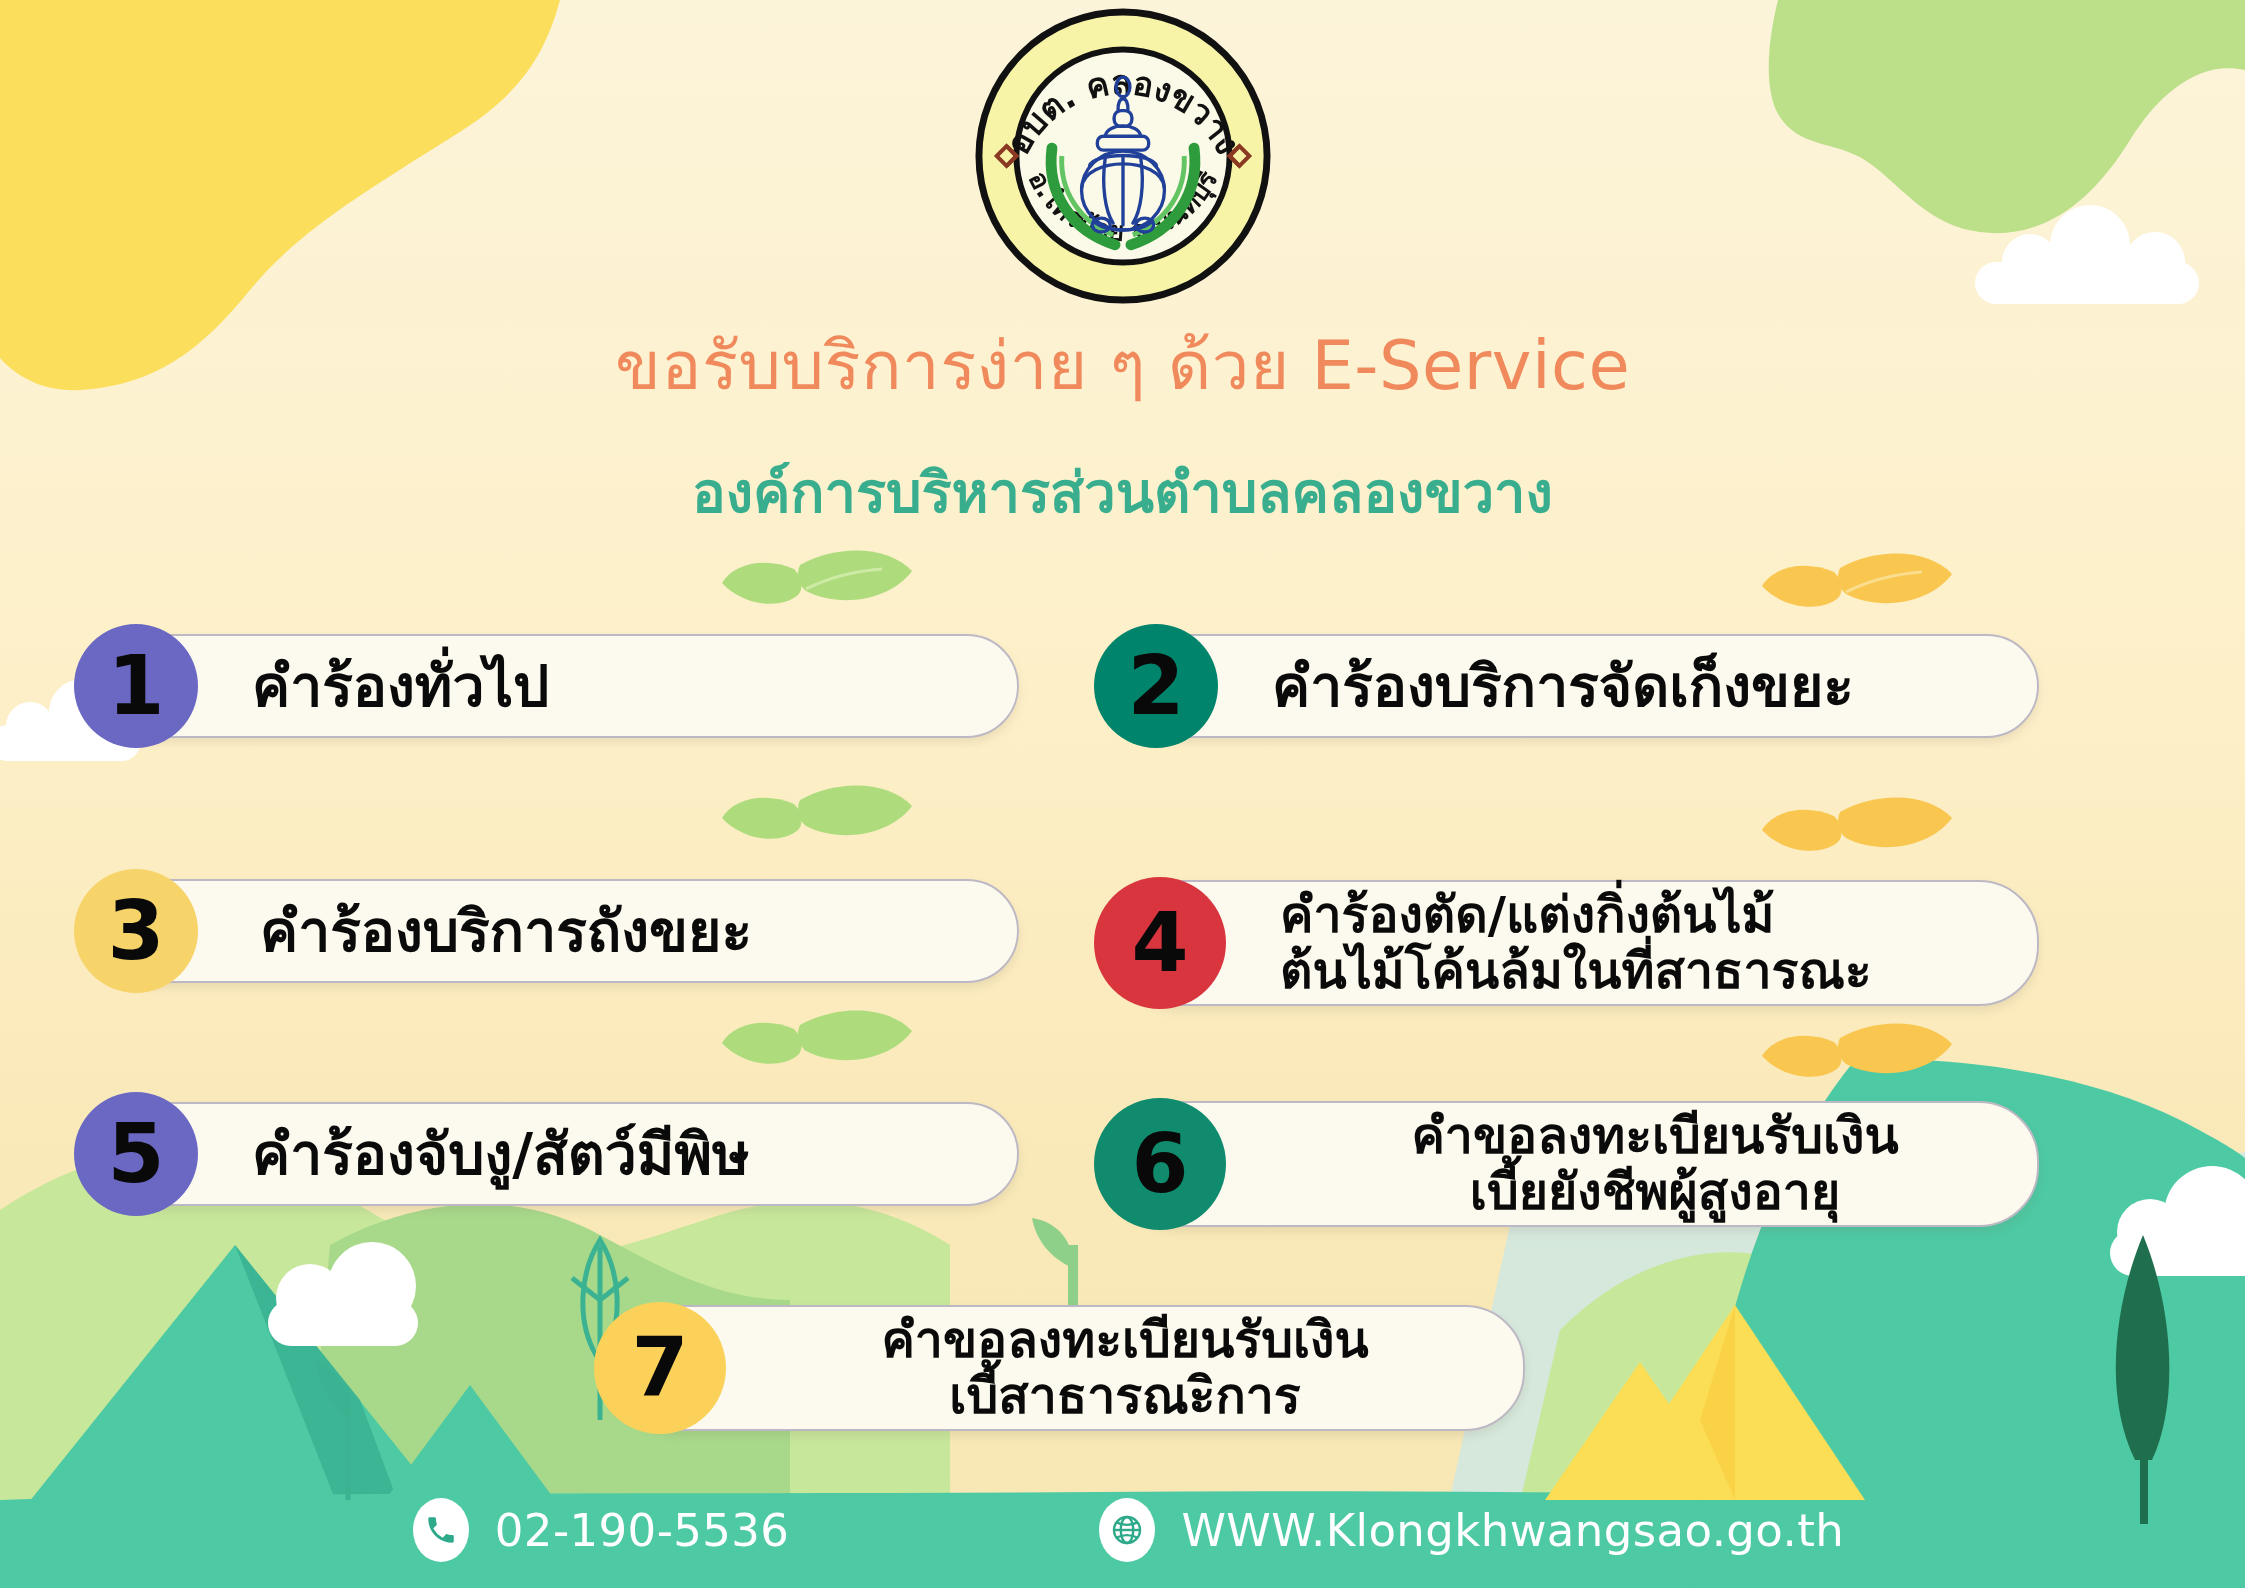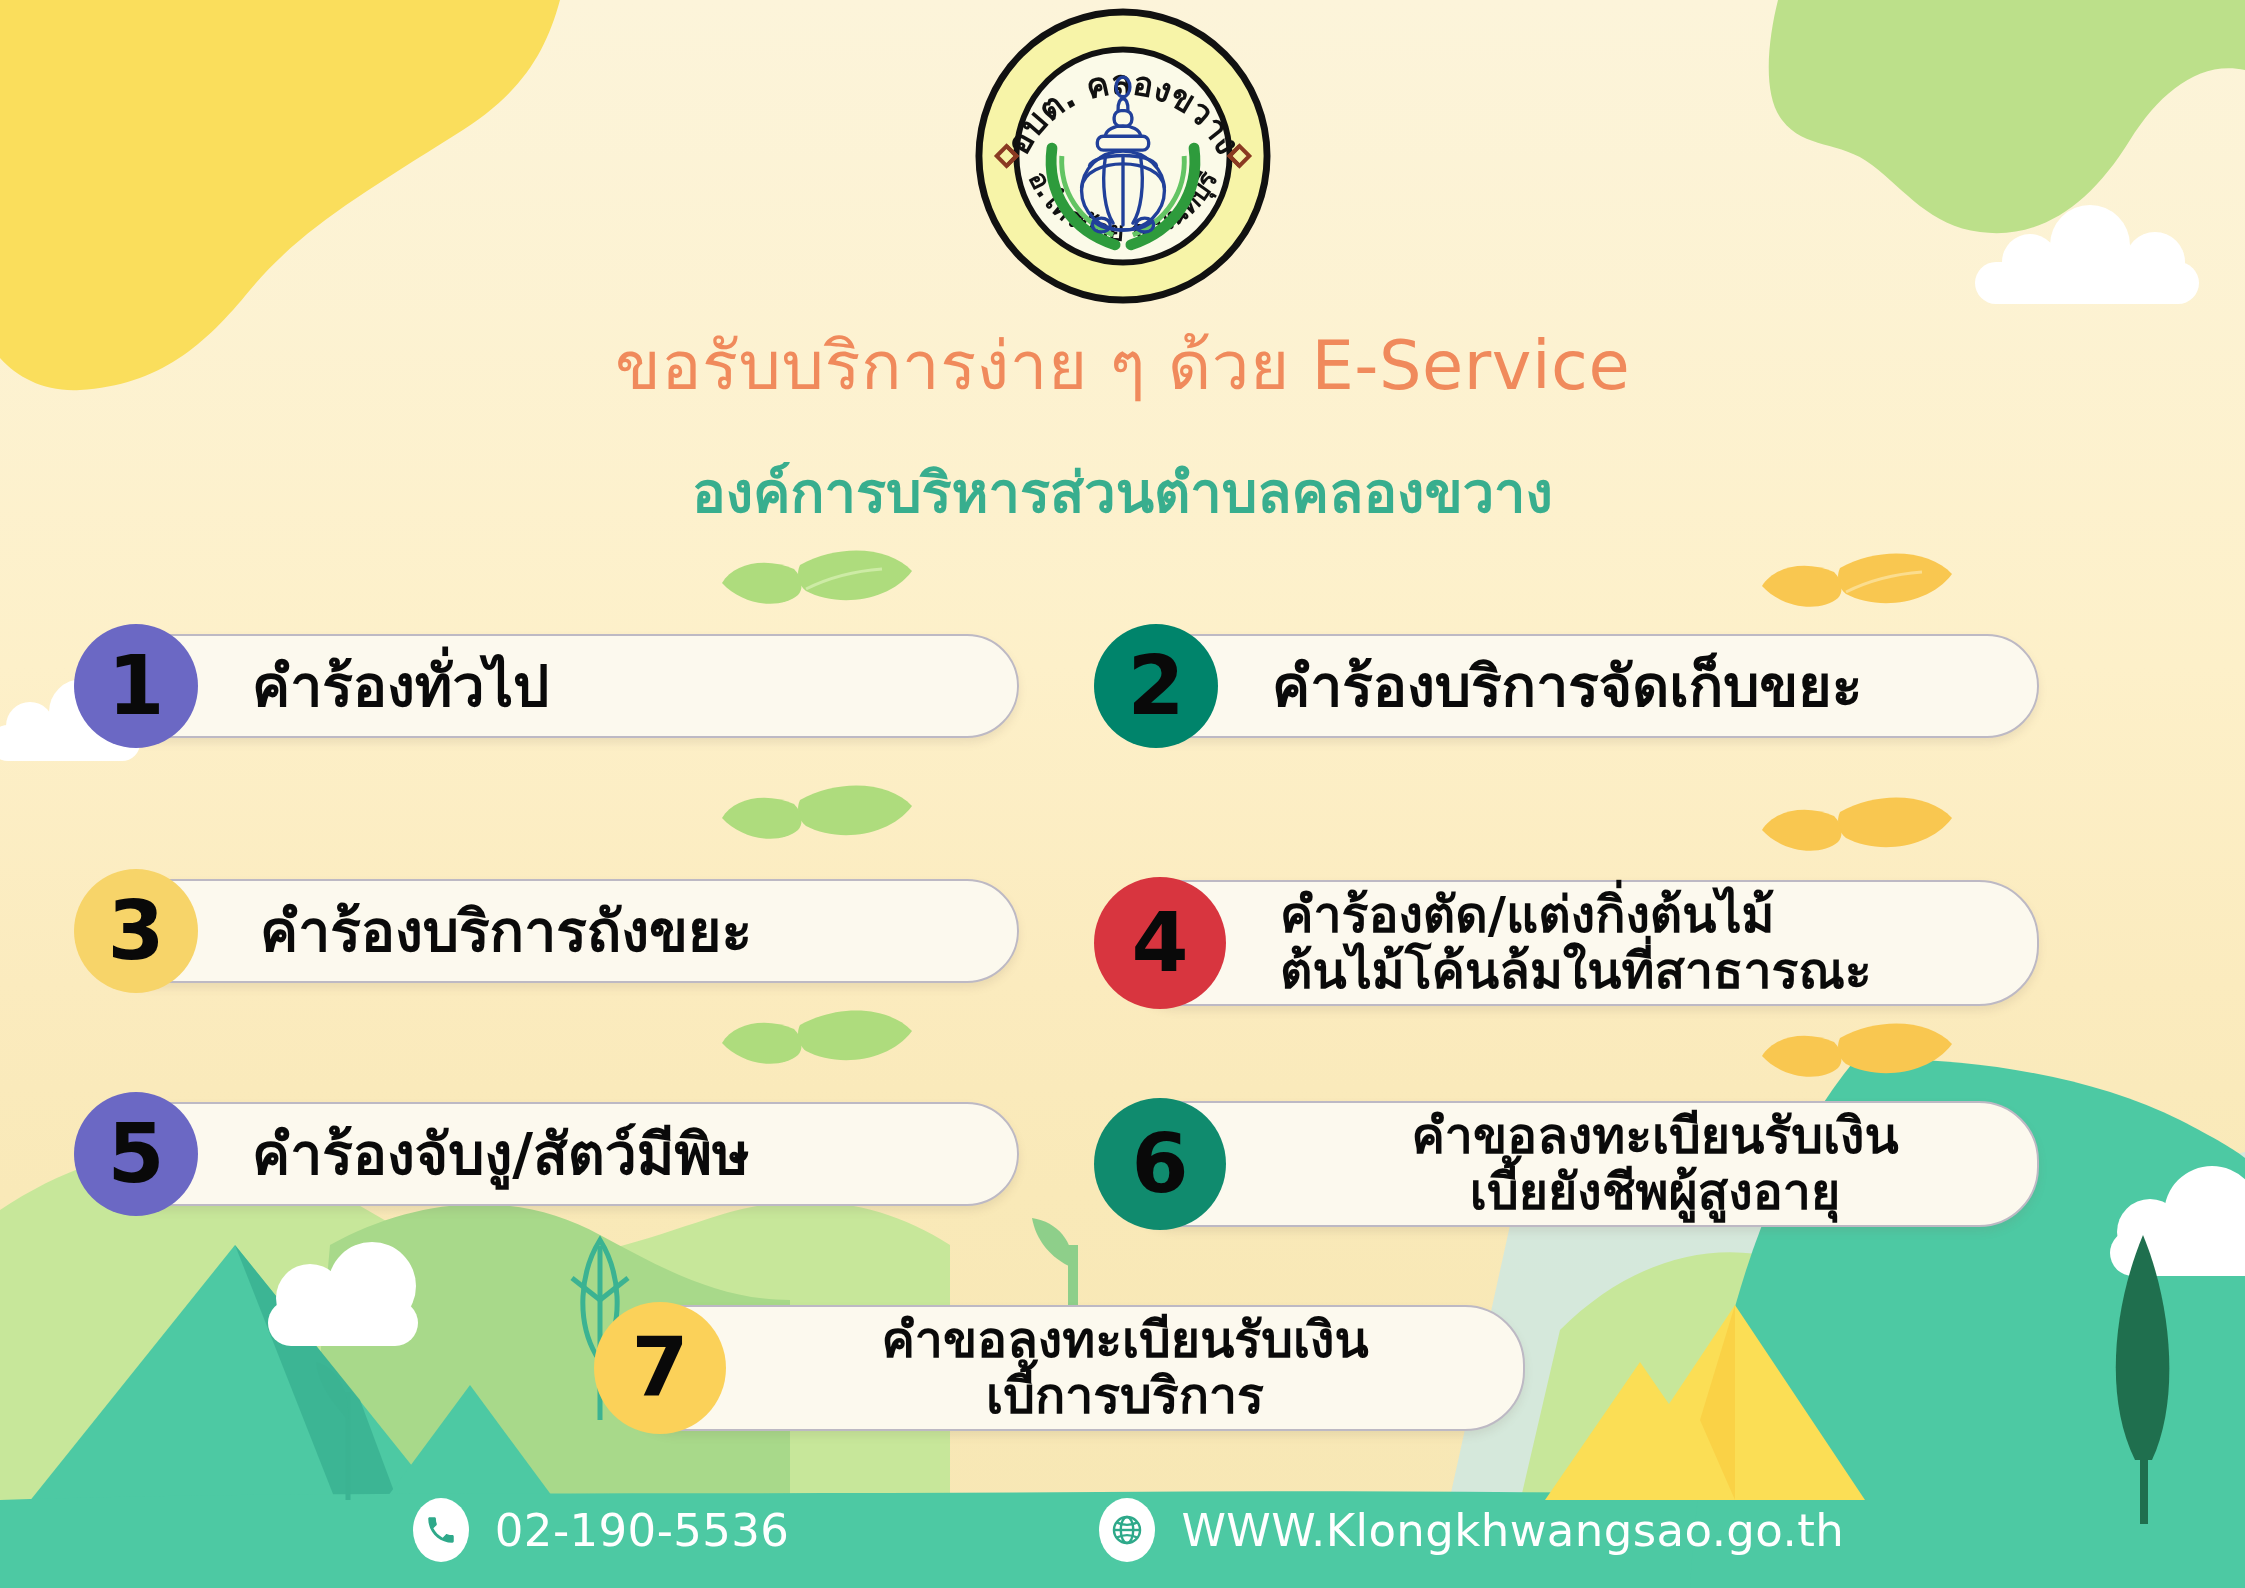--- a/index.html
+++ b/index.html
@@ -308,21 +308,21 @@
   <div class="title">ขอรับบริการง่าย ๆ ด้วย E-Service</div>
   <div class="subtitle">องค์การบริหารส่วนตำบลคลองขวาง</div>
 
   <div class="card" id="card-1">
     <span class="badge" style="background: rgb(107, 104, 196);">1</span>
     <span class="card-label">คำร้องทั่วไป</span>
   </div>
 
   <div class="card" id="card-2">
     <span class="badge" style="background: rgb(0, 132, 107);">2</span>
-    <span class="card-label">คำร้องบริการจัดเก็บขยะ</span>
+    <span class="card-label">คำร้องบริการจัดเก็งขยะ</span>
   </div>
 
   <div class="card" id="card-3">
     <span class="badge" style="background: rgb(247, 212, 105);">3</span>
     <span class="card-label">คำร้องบริการถังขยะ</span>
   </div>
 
   <div class="card tall" id="card-4">
     <span class="badge" style="background: rgb(216, 53, 63);">4</span>
     <span class="card-label two-line">
@@ -341,21 +341,21 @@
     <span class="card-label two-line">
       <span>คำขอลงทะเบียนรับเงิน</span><br>
       <span>เบี้ยยังชีพผู้สูงอายุ</span>
     </span>
   </div>
 
   <div class="card tall" id="card-7">
     <span class="badge" style="background: rgb(251, 209, 89);">7</span>
     <span class="card-label two-line">
       <span>คำขอลงทะเบียนรับเงิน</span><br>
-      <span>เบี้การบริการ</span>
+      <span>เบี้สาธารณะิการ</span>
     </span>
   </div>
 
   <div class="footer" style="background: transparent;">
     <div class="footer-item">
       <span class="fi-icon">
         <svg viewBox="0 0 24 24" xmlns="http://www.w3.org/2000/svg">
           <path fill="#2EA98A" d="M6.6 10.8c1.4 2.8 3.8 5.2 6.6 6.6l2.2-2.2c.3-.3.7-.4 1-.2 1.2.4 2.4.6 3.6.6.6 0 1 .4 1 1V20c0 .6-.4 1-1 1C10.6 21 3 13.4 3 4c0-.6.4-1 1-1h3.4c.6 0 1 .4 1 1 0 1.3.2 2.5.6 3.6.1.4 0 .8-.2 1.1l-2.2 2.1z"></path>
         </svg>
       </span>

